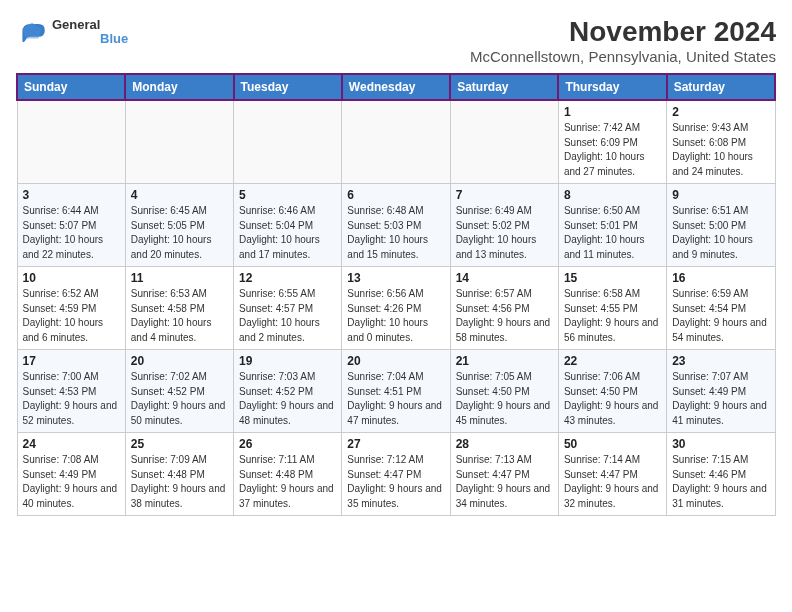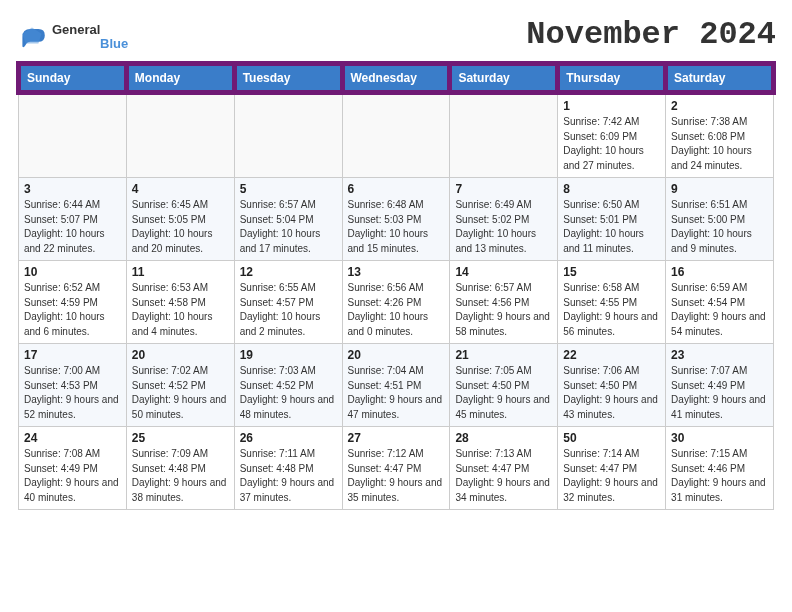--- a/index.html
+++ b/index.html
@@ -5,21 +5,21 @@
     * { box-sizing: border-box; margin: 0; padding: 0; }
     body {
       font-family: Arial, sans-serif;
       background: #fff;
       width: 792px;
       min-height: 612px;
       padding: 16px;
     }
     .header {
       display: flex;
-      align-items: flex-end;
+      align-items: flex-start;
       justify-content: space-between;
       margin-bottom: 8px;
     }
     .logo {
       display: flex;
       align-items: center;
       gap: 4px;
     }
     .logo-text {
       display: flex;
@@ -31,42 +31,41 @@
     .logo-text span:first-child { color: #333; }
     .logo-text span:last-child { color: #4a90d9; padding-left: 48px; }
     .logo-icon {
       width: 32px;
       height: 32px;
     }
     .title-block {
       text-align: right;
     }
     .month-title {
-      font-size: 32px;
+      font-size: 28px;
       font-weight: bold;
       color: #333;
-      font-family: Liberation Mono, monospace;
     }
     .location {
       font-size: 15px;
       color: #555;
     }
     .calendar {
       width: 100%;
       border-collapse: collapse;
       font-size: 10.5px;
     }
     .calendar thead tr th {
       background: #3a7dc9;
       color: #fff;
       padding: 5px 6px;
       text-align: left;
       font-size: 12px;
       font-weight: bold;
-      border: 5px solid #701a75;
+      border: 2px solid #701a75;
     }
     .calendar tbody tr td {
       vertical-align: top;
       border: 1px solid #ccc;
       padding: 4px 5px;
       width: 108px;
       min-height: 80px;
       background: #fff;
     }
     .calendar tbody tr td.empty {
@@ -101,20 +100,21 @@
       <path d="M8 20 Q8 10 18 10 L28 10 Q36 10 36 18 Q36 26 28 26 L18 26 Q14 26 12 30 Q10 34 8 32 Z" fill="#3a7dc9"></path>
       <path d="M20 8 L32 16 L28 28 L12 28 L8 16 Z" fill="#4a90d9" opacity="0.5"></path>
     </svg>
     <div class="logo-text">
       <span>General</span>
       <span>Blue</span>
     </div>
   </div>
   <div class="title-block">
     <div class="month-title">November 2024</div>
+    <div class="location">McConnellstown, Pennsylvania, United States</div>
   </div>
 </div>
 
 <table class="calendar">
   <thead>
     <tr>
     <th>Sunday</th>
         <th>Monday</th>
         <th>Tuesday</th>
         <th>Wednesday</th>
@@ -131,41 +131,41 @@
         <td class="empty"></td>
         <td class="empty"></td>
         <td>
           <span class="day-number">1</span>
           <div class="day-info">Sunrise: 7:42 AM
 Sunset: 6:09 PM
 Daylight: 10 hours and 27 minutes.</div>
         </td>
         <td>
           <span class="day-number">2</span>
-          <div class="day-info">Sunrise: 7:38 AM
+          <div class="day-info">Sunrise: 9:43 AM
 Sunset: 6:08 PM
 Daylight: 10 hours and 24 minutes.</div>
         </td>
       </tr>
       <tr>
         <td>
           <span class="day-number">3</span>
           <div class="day-info">Sunrise: 6:44 AM
 Sunset: 5:07 PM
 Daylight: 10 hours and 22 minutes.</div>
         </td>
         <td>
           <span class="day-number">4</span>
           <div class="day-info">Sunrise: 6:45 AM
 Sunset: 5:05 PM
 Daylight: 10 hours and 20 minutes.</div>
         </td>
         <td>
           <span class="day-number">5</span>
-          <div class="day-info">Sunrise: 6:57 AM
+          <div class="day-info">Sunrise: 6:46 AM
 Sunset: 5:04 PM
 Daylight: 10 hours and 17 minutes.</div>
         </td>
         <td>
           <span class="day-number">6</span>
           <div class="day-info">Sunrise: 6:48 AM
 Sunset: 5:03 PM
 Daylight: 10 hours and 15 minutes.</div>
         </td>
         <td>

